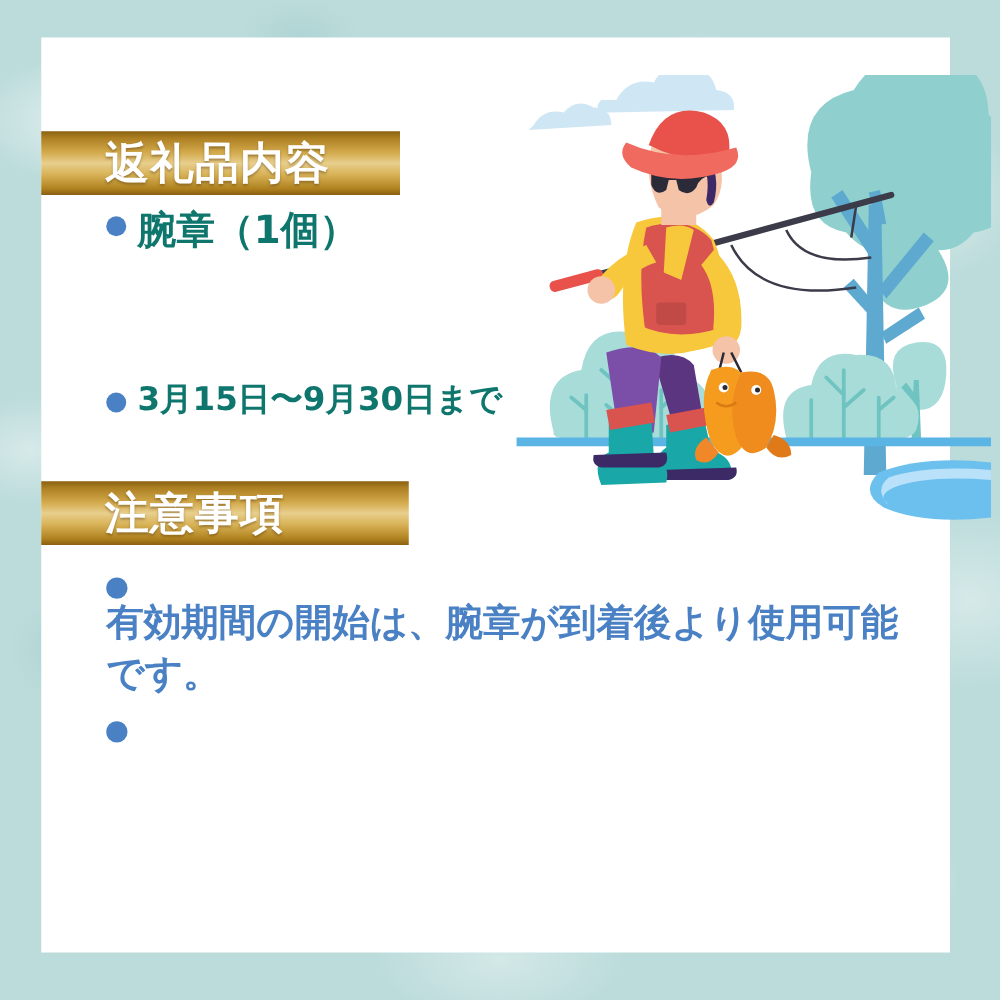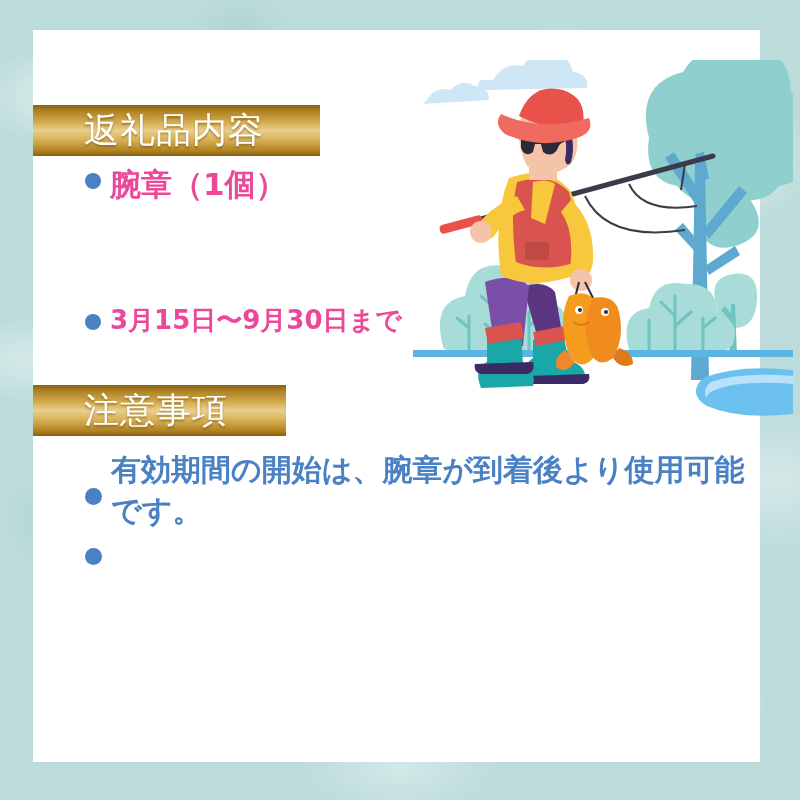--- a/index.html
+++ b/index.html
@@ -61,37 +61,37 @@
         #e8cf8d 50%,
         #d8b257 68%,
         #b0821f 90%,
         #8a5f11 100%);
     box-sizing: border-box;
     display: flex;
     align-items: center;
   }
   .badge .badge-text {
     color: #ffffff;
-    font-weight: normal;
+    font-weight: bold;
     font-size: 35px;
     letter-spacing: 1px;
     margin-left: 51px;
     text-shadow: 0 2px 2px rgba(90,60,10,.45);
     white-space: nowrap;
   }
   #badge-1 { top: 75px;  width: 287px; }
   #badge-2 { top: 215px; width: 287px; }
-  #badge-3 { top: 355px; width: 253px; }
+  #badge-3 { top: 355px; width: 294px; }
 
   
   .bullet-row {
     position: absolute;
     display: flex;
     align-items: flex-start;
-    color: #ec4899;
+    color: #0f766e;
     font-weight: bold;
     line-height: 1.30;
   }
   .dot {
     flex: 0 0 auto;
     width: 17px;
     height: 17px;
     border-radius: 50%;
     background: #4a81c4;
     margin-right: 9px;
@@ -107,26 +107,27 @@
 
   
   #notes {
     position: absolute;
     left: 52px;
     top: 420px;
     width: 700px;
   }
   #notes .note {
     display: flex;
-    align-items: center;
+    align-items: flex-start;
     color: #4a81c4;
     font-weight: bold;
     font-size: 30px;
     line-height: 1.35;
     margin-bottom: 5px;
+    flex-direction: column;
   }
   #notes .note .dot { margin-top: 12px; }
   #notes .note .bullet-text { max-width: 660px; }
 
   
   #illustration {
     position: absolute;
     left: 380px;
     top: 30px;
     width: 380px;

